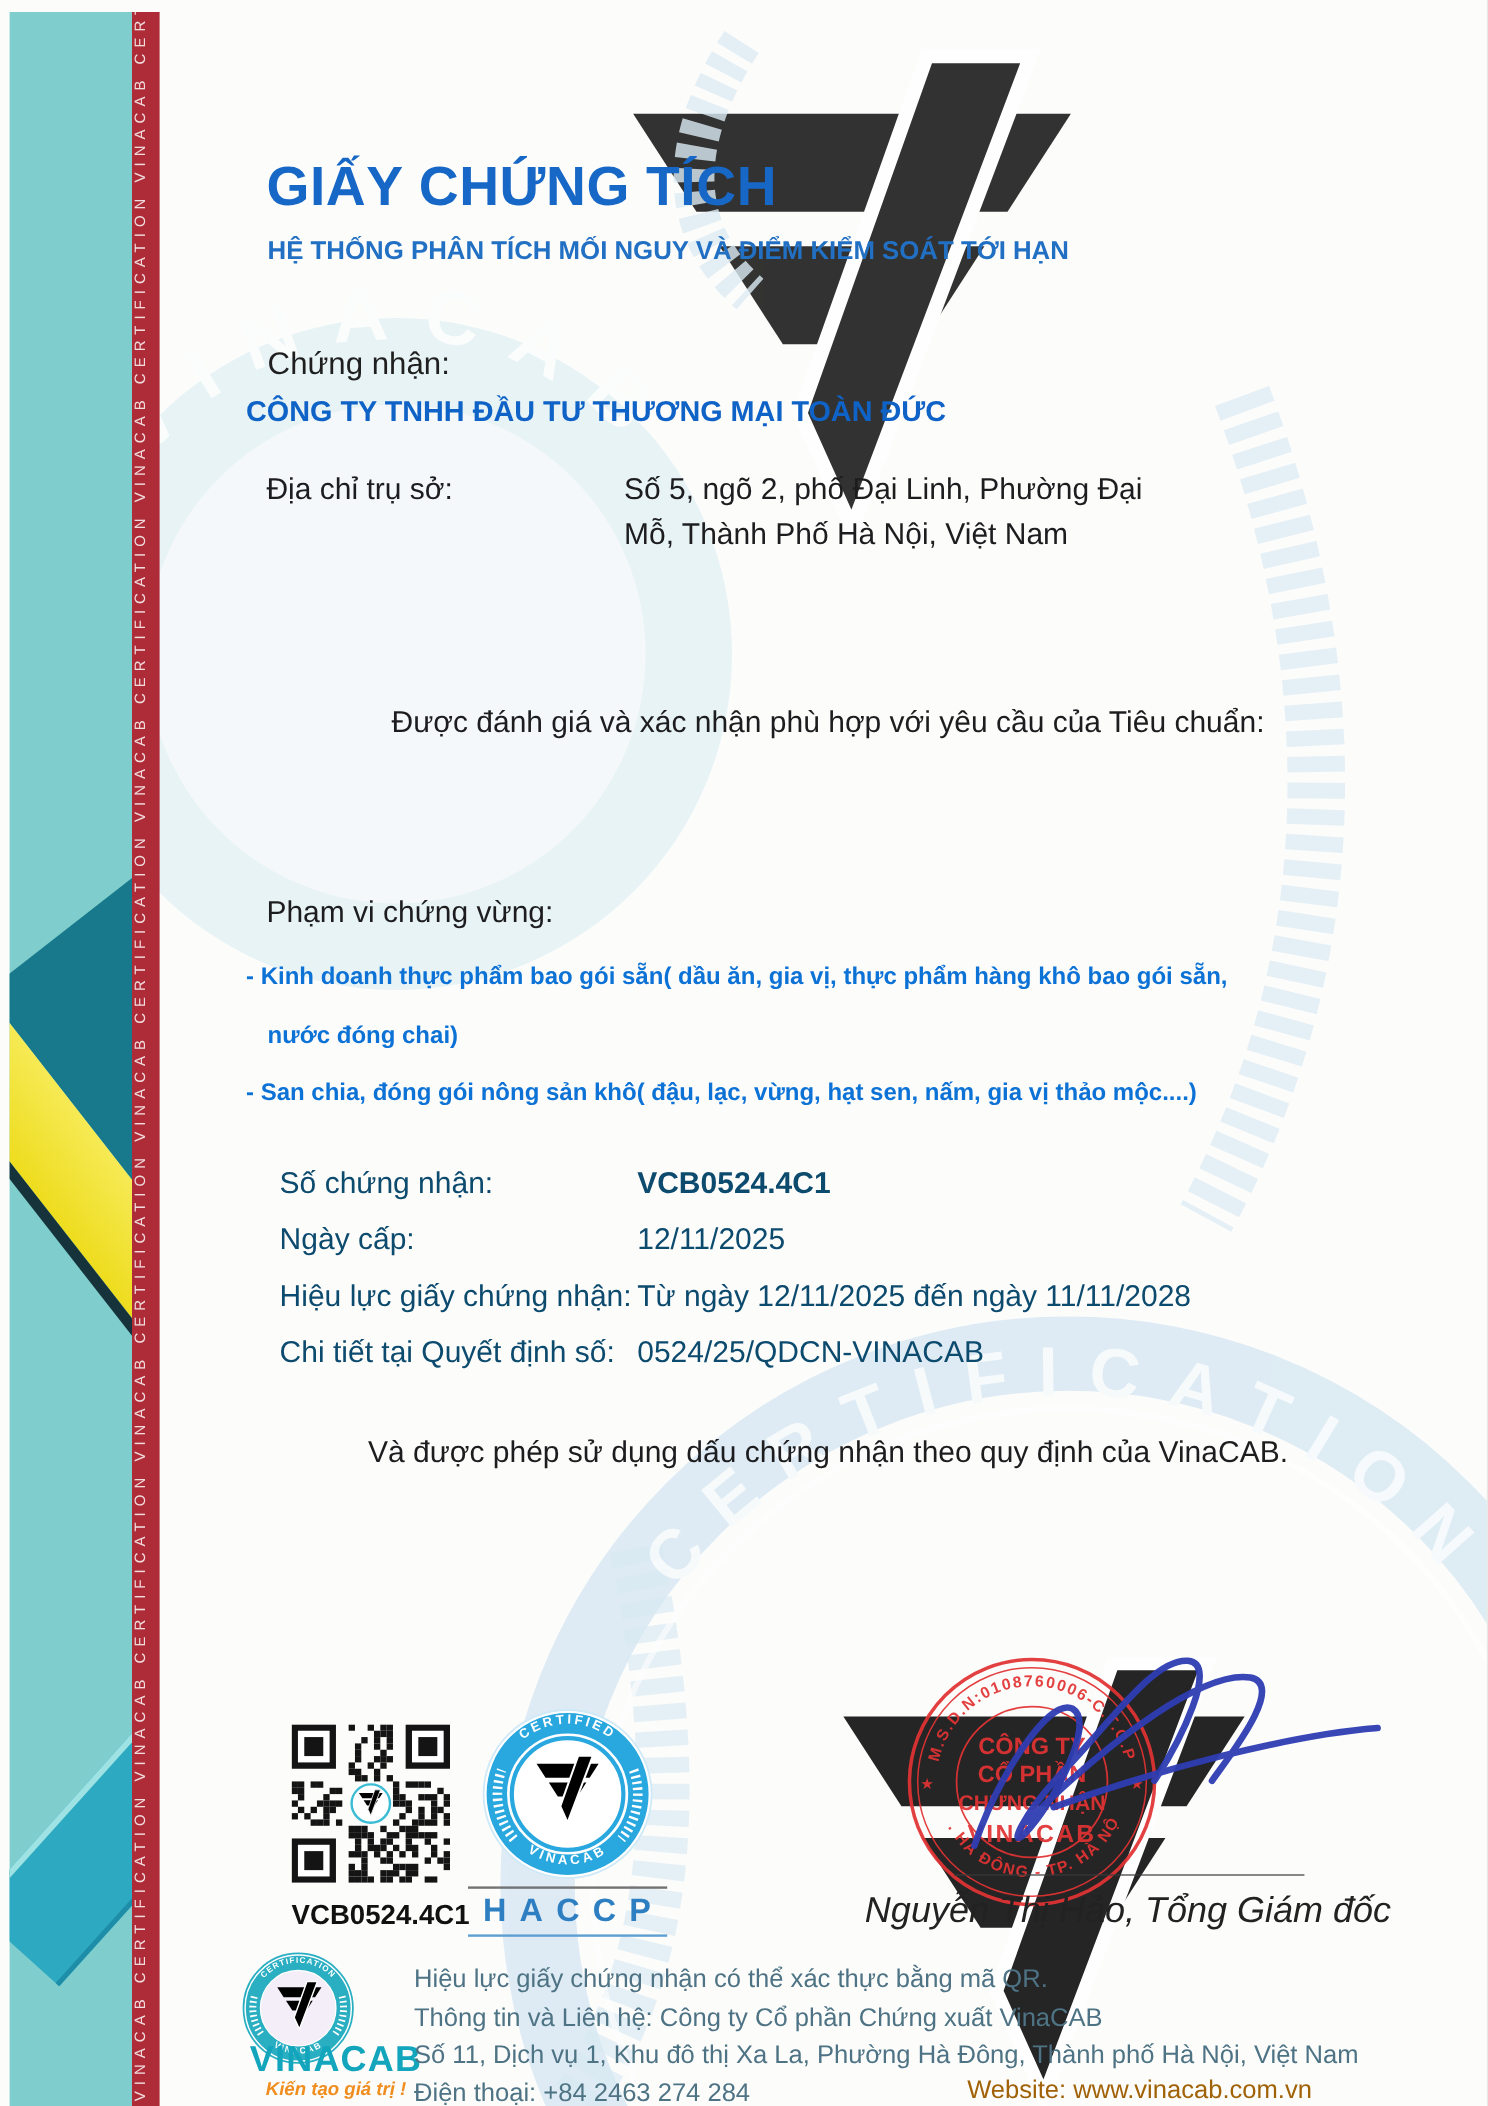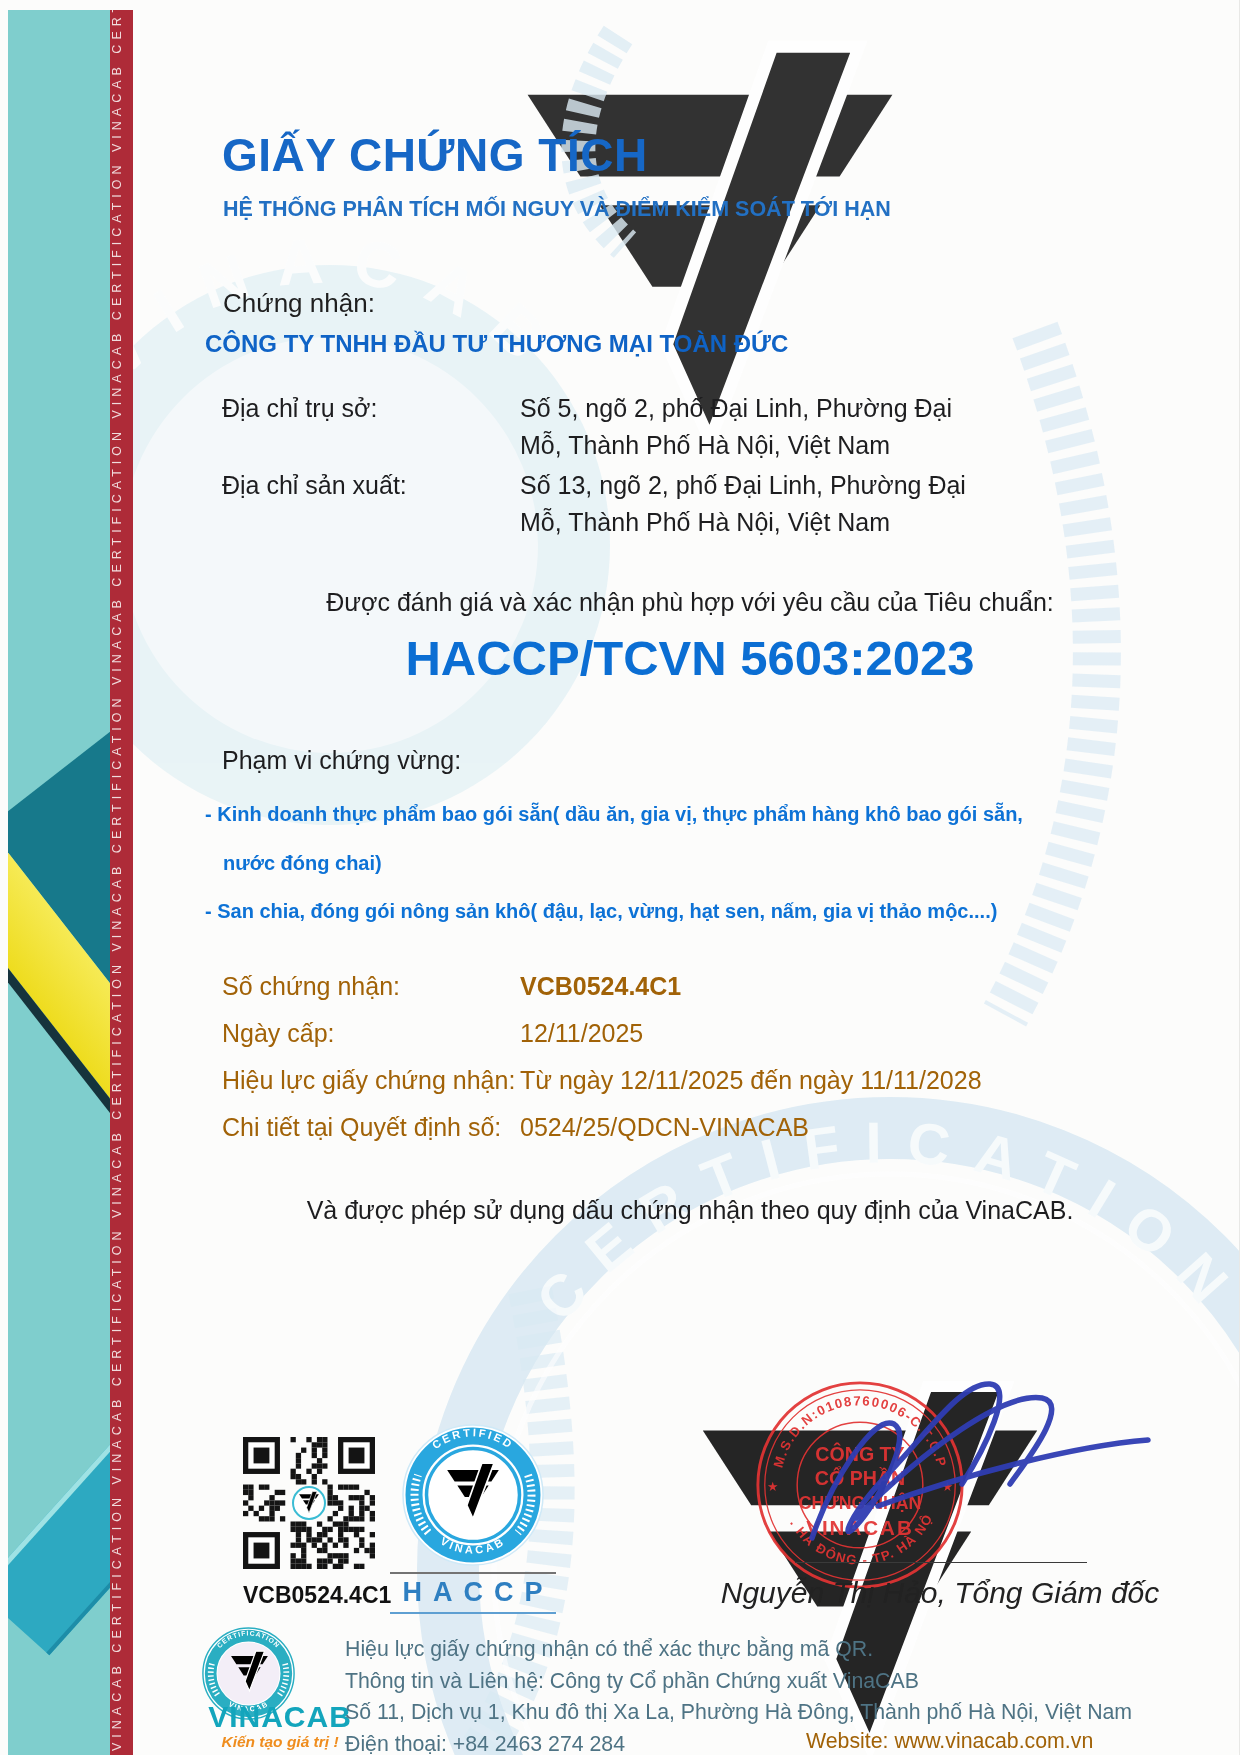--- a/index.html
+++ b/index.html
@@ -37,21 +37,21 @@
   .company { left:205px; top:330px; font-size:24px; font-weight:bold; color:#0f63c6; }
   .fields  { left:222px; top:390px; width:900px; font-size:25px; color:#1d1d1f; }
   .frow    { display:flex; line-height:37px; margin-bottom:3px; }
   .flabel  { width:298px; flex:none; }
   .fvalue  { width:480px; }
   .intro   { left:150px; top:588px; width:1080px; text-align:center; font-size:25px; color:#1d1d1f; }
   .standard{ left:150px; top:630px; width:1080px; text-align:center; font-size:49px; font-weight:bold; color:#0b6ed3; }
   .scope-label { left:222px; top:746px; font-size:25px; color:#1d1d1f; }
   .scope   { left:205px; top:790px; width:870px; font-size:20px; font-weight:bold; color:#0d72d6; line-height:48.5px; }
   .scope div { padding-left:18px; text-indent:-18px; }
-  .details { left:222px; top:972px; width:940px; font-size:25px; color:#a16207; }
+  .details { left:233px; top:972px; width:940px; font-size:25px; color:#0c4a6e; }
   .drow    { display:flex; height:47px; align-items:flex-start; }
   .dlabel  { width:298px; flex:none; }
   .dvalue.bold { font-weight:bold; }
   .permission { left:150px; top:1196px; width:1080px; text-align:center; font-size:25px; color:#1d1d1f; }
 
   
   .qr-wrap { left:243px; top:1437px; width:132px; height:132px; }
   .qr-logo { position:absolute; left:49px; top:49px; width:34px; height:34px; border-radius:50%;
              background:#fff; border:2px solid #3bbcd4; display:flex; align-items:center; justify-content:center; }
   .qr-caption { left:243px; top:1582px; width:132px; text-align:center; font-size:23px; font-weight:bold; color:#111; }
@@ -131,28 +131,23 @@
   <div class="abs title">GIẤY CHỨNG TÍCH</div>
   <div class="abs subtitle">HỆ THỐNG PHÂN TÍCH MỐI NGUY VÀ ĐIỂM KIỂM SOÁT TỚI HẠN</div>
   <div class="abs certify">Chứng nhận:</div>
   <div class="abs company">CÔNG TY TNHH ĐẦU TƯ THƯƠNG MẠI TOÀN ĐỨC</div>
 
   <div class="abs fields">
     <div class="frow">
       <div class="flabel">Địa chỉ trụ sở:</div>
       <div class="fvalue">Số 5, ngõ 2, phố Đại Linh, Phường Đại Mỗ, Thành Phố Hà Nội, Việt Nam</div>
     </div>
-    <div class="frow">
-      <div class="flabel">Địa chỉ sản xuất:</div>
-      <div class="fvalue">Số 13, ngõ 2, phố Đại Linh, Phường Đại Mỗ, Thành Phố Hà Nội, Việt Nam</div>
-    </div>
   </div>
 
   <div class="abs intro">Được đánh giá và xác nhận phù hợp với yêu cầu của Tiêu chuẩn:</div>
-  <div class="abs standard">HACCP/TCVN 5603:2023</div>
 
   <div class="abs scope-label">Phạm vi chứng vừng:</div>
   <div class="abs scope">
     <div>- Kinh doanh thực phẩm bao gói sẵn( dầu ăn, gia vị, thực phẩm hàng khô bao gói sẵn, nước đóng chai)</div>
     <div>- San chia, đóng gói nông sản khô( đậu, lạc, vừng, hạt sen, nấm, gia vị thảo mộc....)</div>
   </div>
 
   <div class="abs details">
     <div class="drow">
       <div class="dlabel">Số chứng nhận:</div>

